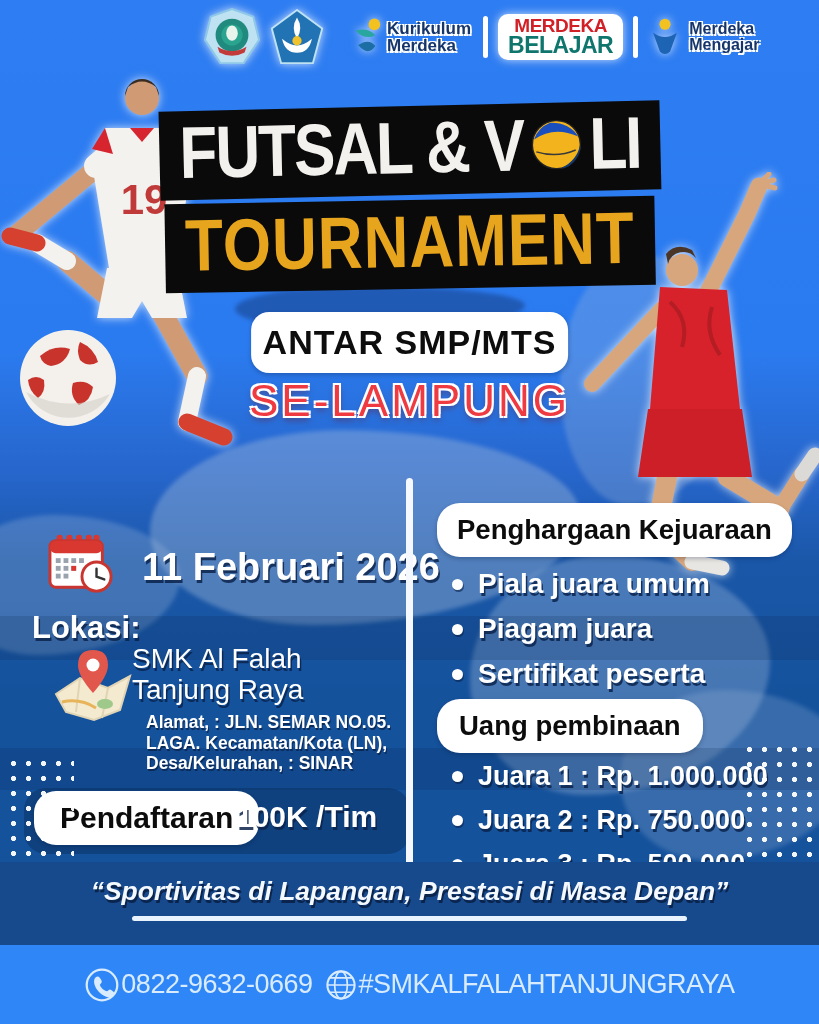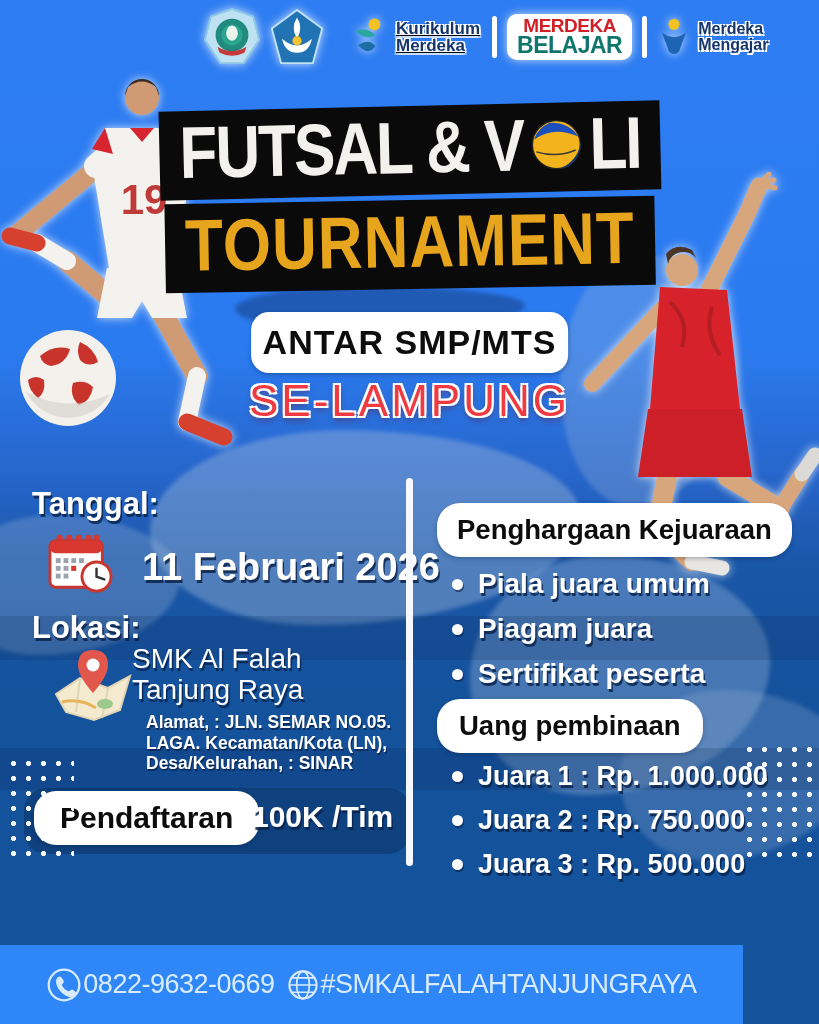--- a/index.html
+++ b/index.html
@@ -21,21 +21,21 @@
   .bullet{width:11px;height:11px;border-radius:50%;background:#fff;flex:0 0 auto;box-shadow:1px 2px 0 rgba(10,35,75,.6);}
   .bullet-text{color:#fff;font-weight:bold;font-size:28px;text-shadow:1.5px 2.5px 0 rgba(10,35,75,.85);white-space:nowrap;}
   .dots{position:absolute;background-image:radial-gradient(circle,rgba(255,255,255,.95) 2.3px,rgba(255,255,255,0) 2.9px);background-size:15px 15px;}
   .outline-navy{color:#15356b;font-weight:bold;line-height:1.0;
     text-shadow:-1.5px -1.5px 0 #fff,1.5px -1.5px 0 #fff,-1.5px 1.5px 0 #fff,1.5px 1.5px 0 #fff;}
   #region-text{font-size:44px;font-weight:normal;color:#ee3a40;letter-spacing:3px;
     text-shadow:-2px -2px 0 #fff,2px -2px 0 #fff,-2px 2px 0 #fff,2px 2px 0 #fff,0 4px 6px rgba(120,0,0,.5);}
   #quote-band{position:absolute;left:0;top:862px;width:819px;height:83px;background:#17498d;text-align:center;}
   #quote-text{margin-top:14px;font-size:26.5px;font-style:italic;font-weight:bold;color:#f4f9ff;text-shadow:1.5px 2.5px 0 rgba(8,28,60,.8);}
   #quote-underline{width:555px;height:4.5px;background:#e9f3fd;border-radius:3px;margin:9px auto 0 auto;}
-  #footer-bar{position:absolute;left:0;bottom:0;width:743px;height:79px;background:#2e86f7;
+  #footer-bar{position:absolute;left:0;bottom:0;width:819px;height:79px;background:#2e86f7;
     display:flex;align-items:center;justify-content:center;gap:1px;}
   .footer-text{color:#d9ecff;font-size:27px;letter-spacing:-0.5px;white-space:nowrap;}
   #header-row{position:absolute;top:6px;left:0;width:819px;height:62px;display:flex;align-items:center;}
   .hdr-divider{width:5px;height:42px;background:#fff;border-radius:3px;}
   .belajar-pill{background:#fff;border-radius:10px;padding:3px 10px;text-align:center;line-height:.95;}
   .belajar-top{color:#d22027;font-weight:bold;font-size:19px;letter-spacing:-0.5px;display:block;}
   .belajar-bottom{color:#0f766e;font-weight:bold;font-size:23px;letter-spacing:-0.5px;display:block;}
   .glow{filter:drop-shadow(0 0 5px rgba(255,255,255,.75));}
   .addr{color:#fff;font-weight:bold;font-size:17.5px;line-height:1.18;text-shadow:1px 2px 0 rgba(10,35,75,.8);white-space:nowrap;}
 </style>
@@ -62,21 +62,21 @@
       <ellipse cx="30" cy="27" rx="6" ry="8" fill="#e8f4ec"></ellipse>
       <path d="M15 41 Q30 50 45 41 L43 47 Q30 54 17 47 Z" fill="#c23a3a"></path>
     </svg>
     <svg class="glow" style="margin-left:8px;" width="56" height="60" viewBox="0 0 60 62">
       <path d="M30 2 L57 22 L47 59 L13 59 L3 22 Z" fill="#2173b4" stroke="#bfe2f2" stroke-width="2" stroke-linejoin="round"></path>
       <path d="M30 10 q7 11 0 23 q-7 -12 0 -23" fill="#fff"></path>
       <path d="M14 33 q16 14 32 0 q-3 15 -16 15 q-13 0 -16 -15" fill="#fff"></path>
       <circle cx="30" cy="35" r="5" fill="#f0c22e"></circle>
     </svg>
 
-    <div style="display:flex;align-items:center;gap:9px;margin-left:26px;text-decoration:underline;">
+    <div style="display:flex;align-items:center;gap:0;margin-left:26px;">
       <svg class="glow" width="36" height="42" viewBox="0 0 40 46">
         <circle cx="26" cy="9" r="6.5" fill="#f3c221"></circle>
         <path d="M5 16 q14 -4 22 5 q-11 6 -22 -5" fill="#2aa6a0"></path>
         <path d="M8 32 q12 -8 19 1 q-8 12 -19 -1" fill="#1c6ea4"></path>
       </svg>
       <div class="outline-navy" style="font-size:17px;">
         <div>Kurikulum</div>
         <div>Merdeka</div>
       </div>
     </div>
@@ -166,21 +166,20 @@
     <span class="title-txt title-gold">TOURNAMENT</span>
   </div>
 
   <div class="pill abs" style="left:50%;top:312px;transform:translateX(-50%);padding:11px 12px;border-radius:18px;">
     <span style="font-size:34px;font-weight:bold;color:#0d0d0d;letter-spacing:1px;white-space:nowrap;">ANTAR SMP/MTS</span>
   </div>
   <div class="abs" style="left:50%;top:376px;transform:translateX(-50%);">
     <span id="region-text">SE-LAMPUNG</span>
   </div>
 
-  <div class="abs label whiteshadow" style="left:32px;top:486px;">Tanggal:</div>
 
   <svg class="abs" style="left:48px;top:531px;" width="66" height="64" viewBox="0 0 68 66">
     <g fill="#d8382f">
       <circle cx="12" cy="7" r="3.2"></circle>
         <circle cx="22" cy="7" r="3.2"></circle>
         <circle cx="32" cy="7" r="3.2"></circle>
         <circle cx="42" cy="7" r="3.2"></circle>
         <circle cx="50" cy="7" r="3.2"></circle>
     </g>
     <rect x="2" y="10" width="54" height="48" rx="6" fill="#fff" stroke="#c9352f" stroke-width="3"></rect>
@@ -219,21 +218,21 @@
   <div class="abs" style="left:146px;top:712px;">
     <div class="addr">Alamat, : JLN. SEMAR NO.05.</div>
     <div class="addr">LAGA. Kecamatan/Kota (LN),</div>
     <div class="addr">Desa/Kelurahan, : SINAR</div>
   </div>
 
   <div class="abs" style="left:24px;top:788px;width:386px;height:66px;background:rgba(10,48,96,.5);border-radius:22px;"></div>
   <div class="pill abs" style="left:34px;top:791px;padding:10px 26px;border-radius:22px;">
     <span style="font-size:30px;font-weight:bold;color:#0c0c0c;white-space:nowrap;">Pendaftaran</span>
   </div>
-  <div class="abs whiteshadow" style="left:252px;top:800px;font-size:30px;font-weight:bold;color:#fff;white-space:nowrap;">100K /Tim</div>
+  <div class="abs whiteshadow" style="left:236px;top:800px;font-size:30px;font-weight:bold;color:#fff;white-space:nowrap;">100K /Tim</div>
 
   <div class="dots" style="left:6px;top:756px;width:68px;height:108px;"></div>
 
   <div class="abs" style="left:406px;top:478px;width:7px;height:388px;background:#f5f9ff;border-radius:4px;"></div>
 
   <div class="pill abs" style="left:437px;top:503px;padding:11px 20px;">
     <span style="font-size:27.5px;font-weight:bold;color:#0c0c0c;white-space:nowrap;">Penghargaan Kejuaraan</span>
   </div>
   <ul class="bullets abs" style="left:452px;top:568px;">
     <li>
@@ -263,20 +262,24 @@
         <span class="bullet-text" style="font-size:27px;">Juara 2 : Rp. 750.000</span>
       </li>
     <li>
         <span class="bullet"></span>
         <span class="bullet-text" style="font-size:27px;">Juara 3 : Rp. 500.000</span>
       </li>
   </ul>
 
   <div class="dots" style="left:742px;top:742px;width:72px;height:124px;"></div>
 
+  <div id="quote-band">
+    <div id="quote-text">“Sportivitas di Lapangan, Prestasi di Masa Depan”</div>
+    <div id="quote-underline"></div>
+  </div>
 
   <div id="footer-bar">
     <svg width="36" height="36" viewBox="0 0 40 40">
       <circle cx="20" cy="20" r="17" fill="none" stroke="#d9ecff" stroke-width="2.5"></circle>
       <path d="M13 11.5 q2.5 -2 4.5 .5 l2 3 q1 2 -1 3.5 q-1.5 1 -.3 3 q2 3.5 5.5 5 q2 1 3.2 -.3 q1.8 -1.8 3.3 -.6 l2.8 2.2 q2 2 -.2 4 q-3.2 3 -7.5 1.6 q-6.5 -2.2 -10.5 -7.8 q-4 -5.6 -3.6 -10.4 q.2 -2.2 1.8 -3.7" fill="#d9ecff"></path>
     </svg>
     <span class="footer-text">0822-9632-0669</span>
     <svg style="margin-left:10px;" width="34" height="34" viewBox="0 0 40 40">
       <circle cx="20" cy="20" r="16" fill="none" stroke="#d9ecff" stroke-width="2.5"></circle>
       <ellipse cx="20" cy="20" rx="7.5" ry="16" fill="none" stroke="#d9ecff" stroke-width="2"></ellipse>

